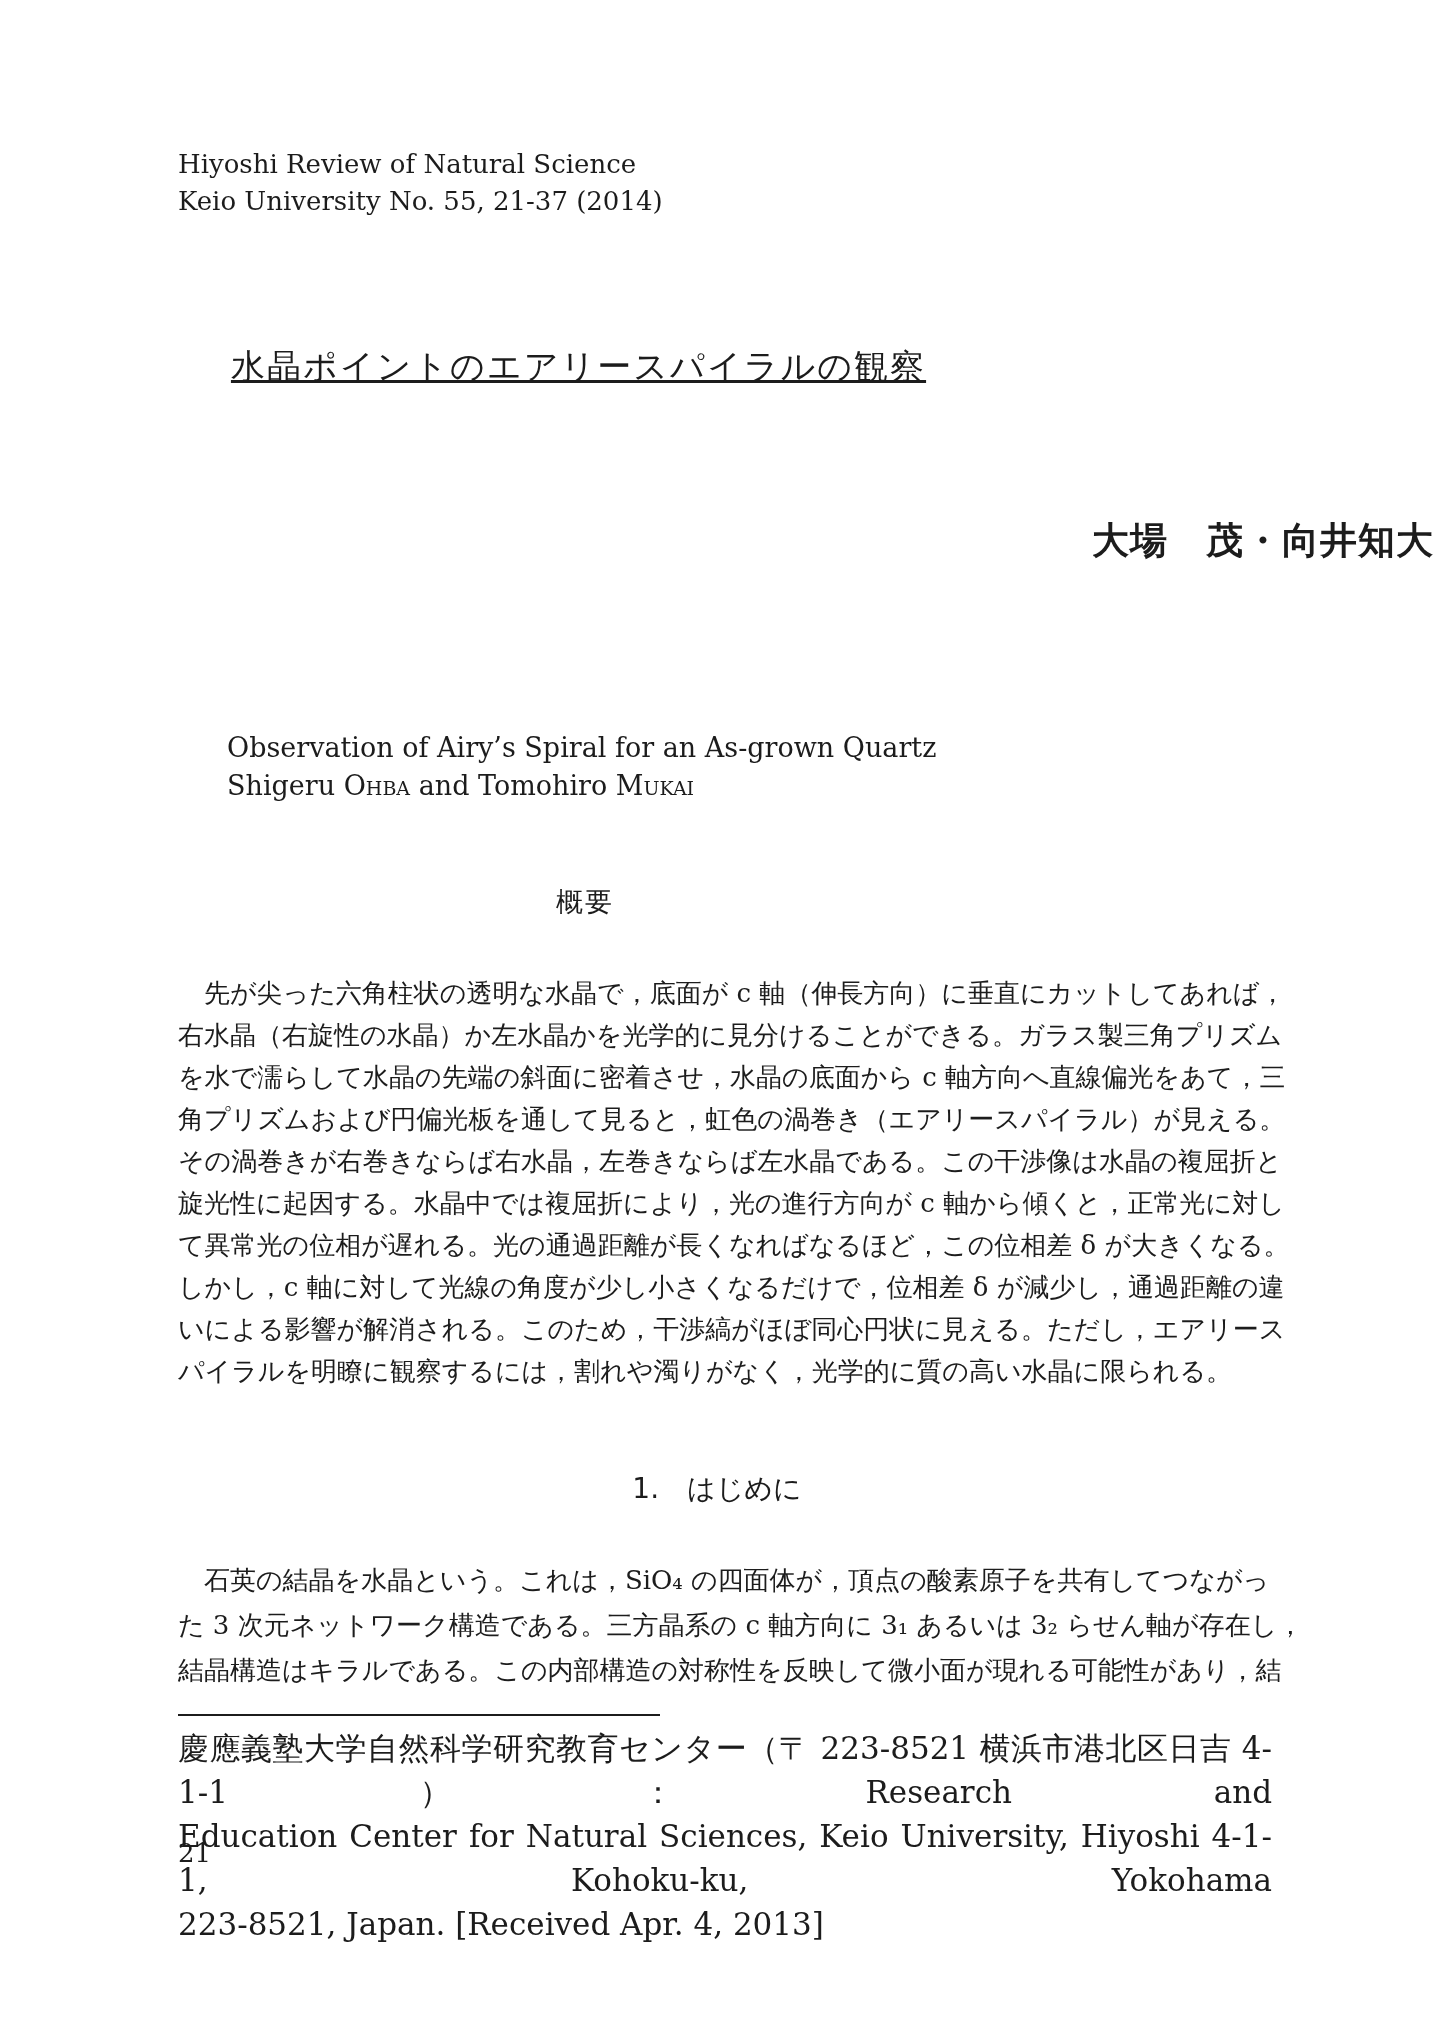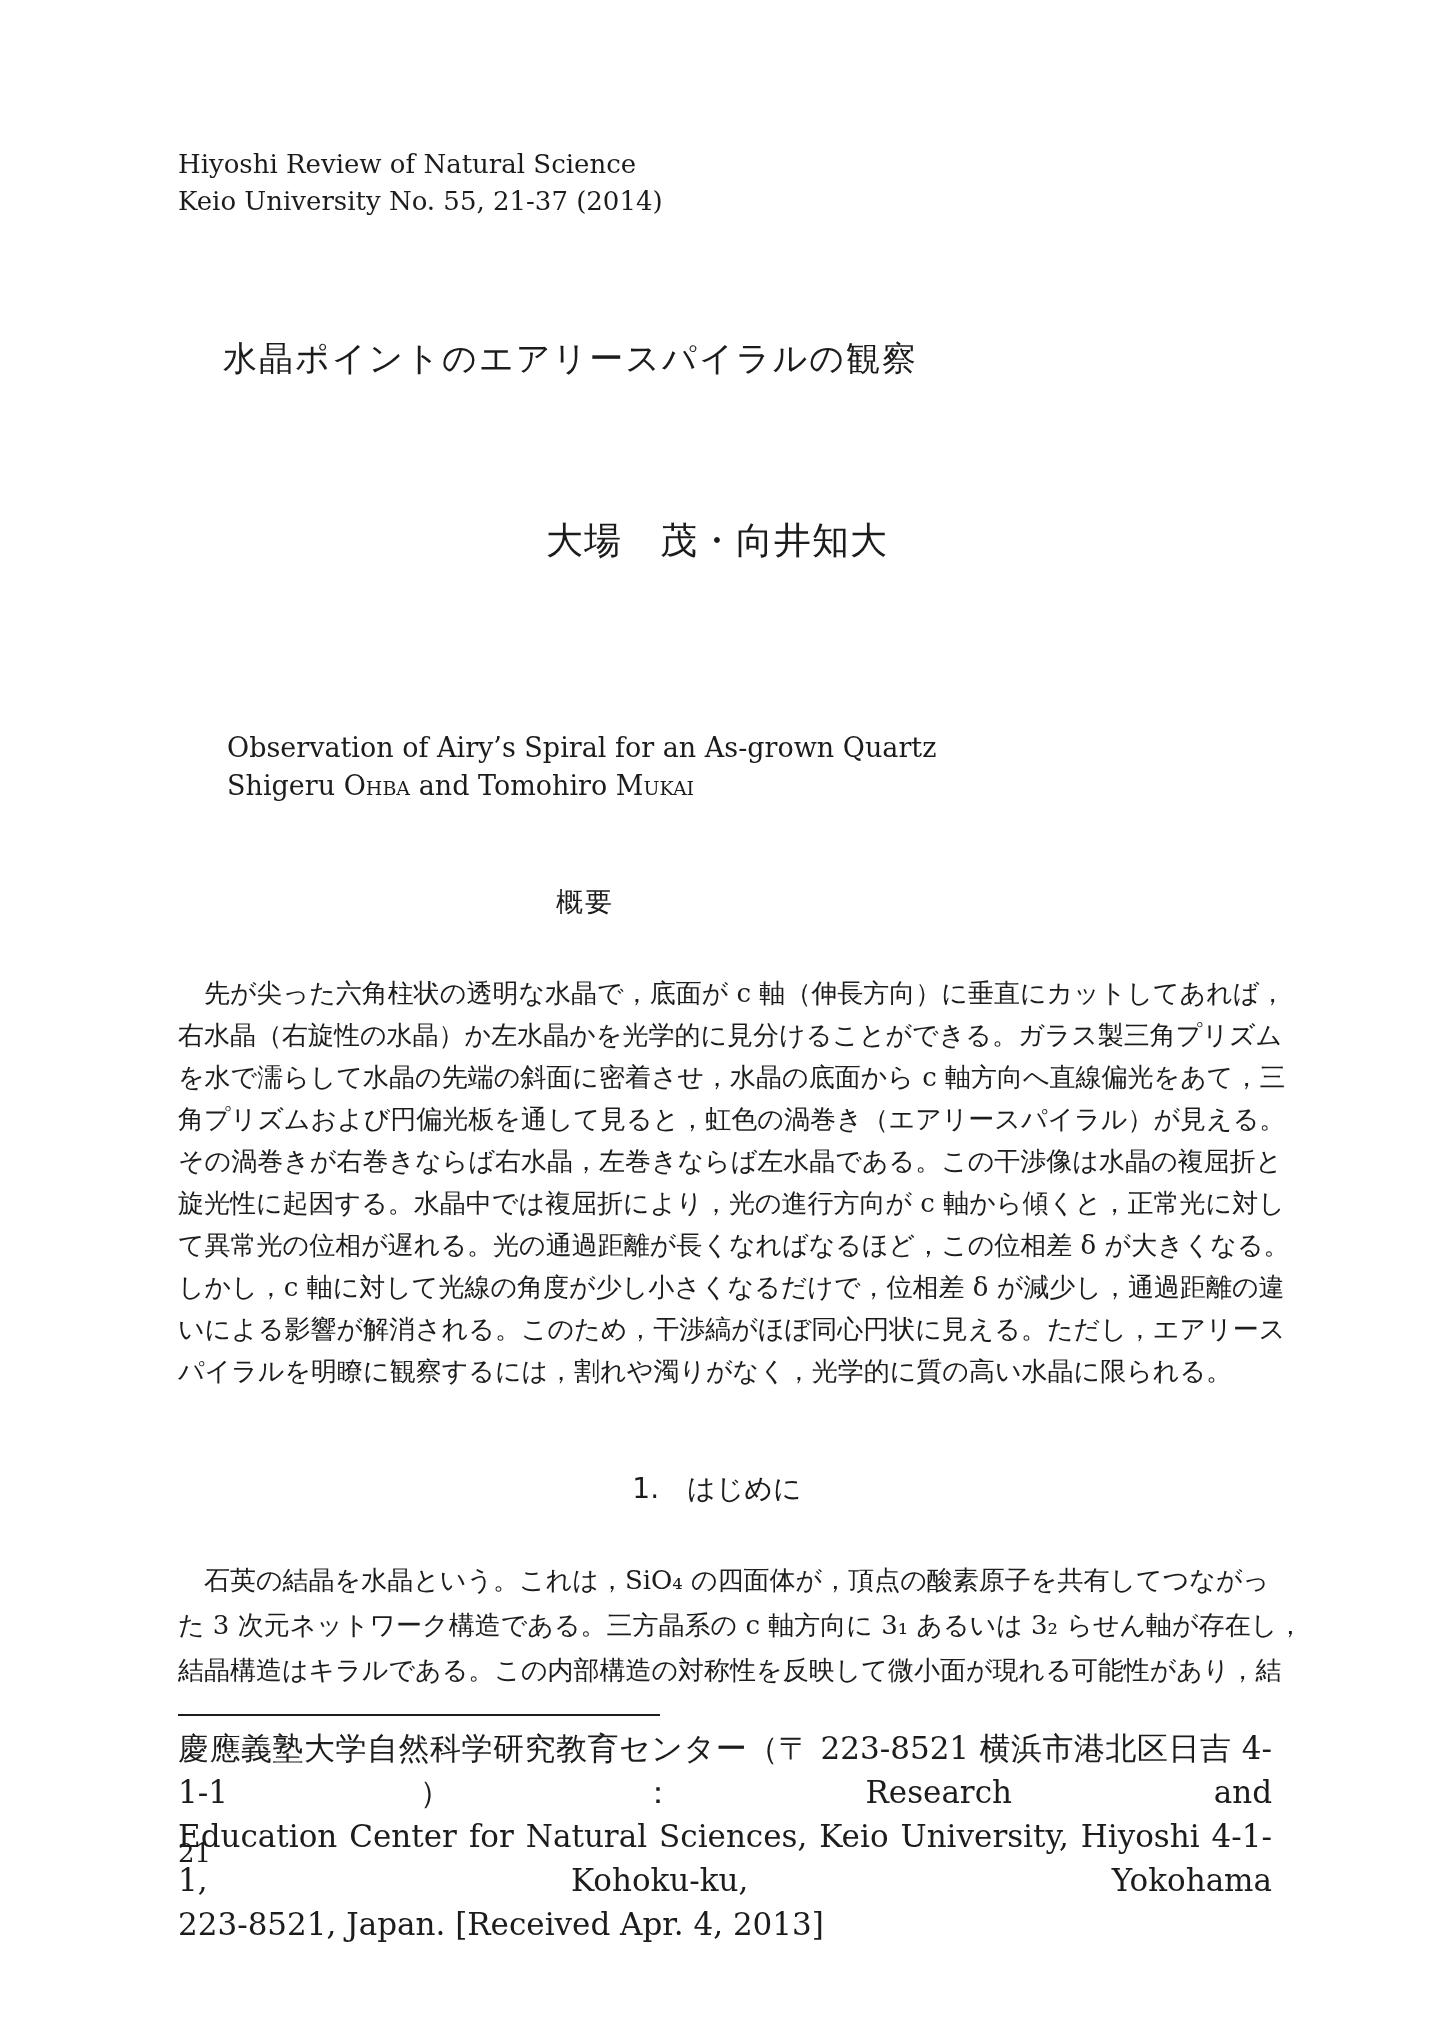--- a/index.html
+++ b/index.html
@@ -24,37 +24,39 @@
     left: 178px;
     font-size: 26px;
     line-height: 37px;
     white-space: nowrap;
   }
   .title-ja {
     position: absolute;
     top: 336px;
     left: 0;
     width: 1141px;
-    margin: 0;
+    margin: 8px;
     text-align: center;
     font-family: "DejaVu Sans", "Liberation Sans", sans-serif;
     font-weight: normal;
     font-size: 34px;
     letter-spacing: 2px;
     white-space: nowrap;
+    text-decoration: underline;
   }
   .authors-ja {
     position: absolute;
     top: 516px;
     left: 0;
     width: 1434px;
-    text-align: center;
+    text-align: right;
     font-size: 37px;
     letter-spacing: 1px;
     white-space: nowrap;
+    font-weight: bold;
   }
   .title-en {
     position: absolute;
     top: 732px;
     left: 227px;
     font-size: 27px;
     white-space: nowrap;
   }
   .authors-en {
     position: absolute;

